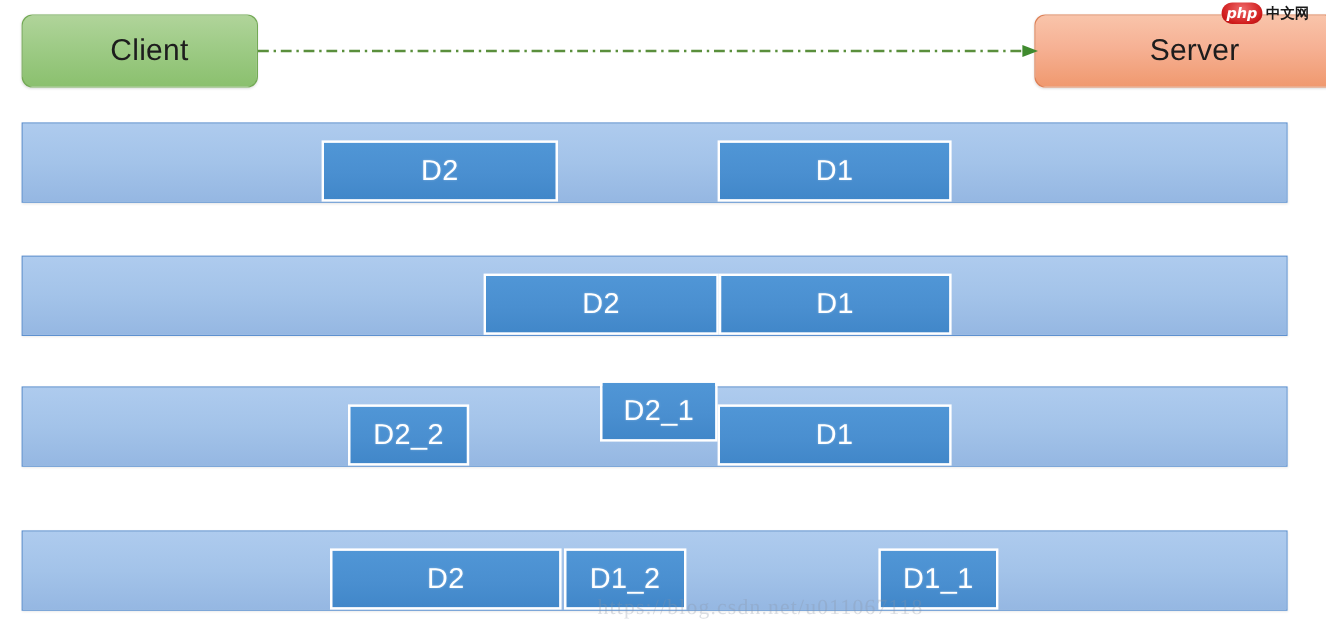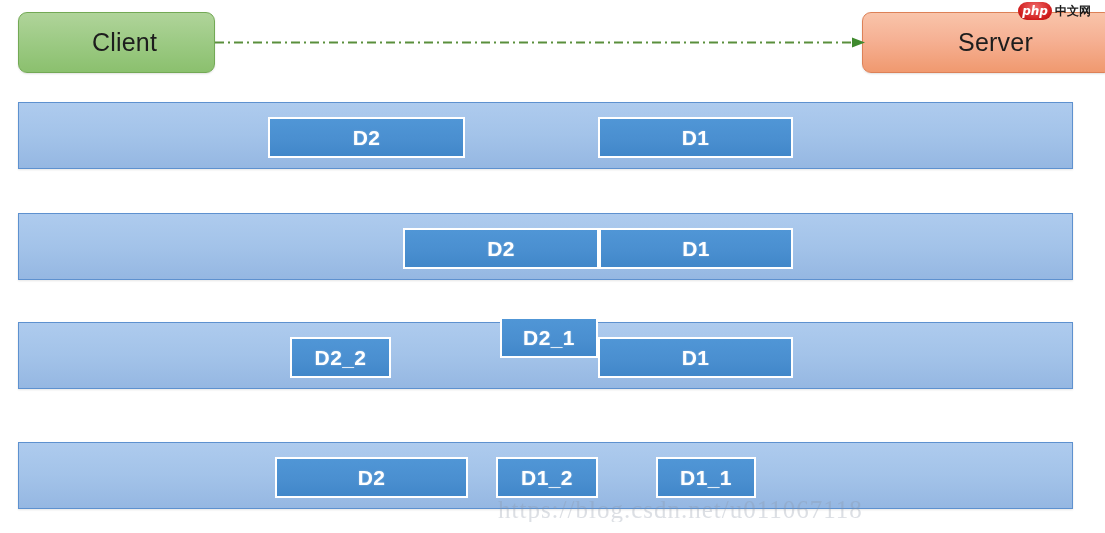--- a/index.html
+++ b/index.html
@@ -35,48 +35,47 @@
   .bar{
     position:absolute;left:18px;width:1055px;height:67px;box-sizing:border-box;
     background:linear-gradient(180deg,#aecbee 0%,#a3c3e9 50%,#95b7e2 100%);
     border:1.5px solid #5e91cf;
     box-shadow:0 1px 2px rgba(0,0,0,.10);
   }
   #bar-1{top:102px;} #bar-2{top:213px;} #bar-3{top:322px;} #bar-4{top:442px;}
 
   
   .block{
-    position:absolute;box-sizing:border-box;height:41px;
+    position:absolute;box-sizing:border-box;height:51px;
     background:linear-gradient(180deg,#5096d6 0%,#4a8fd0 55%,#4187c9 100%);
     border:2.5px solid #ffffff;
     display:flex;align-items:center;justify-content:center;
-    color:#ffffff;font-size:21px;letter-spacing:.4px;
+    color:#ffffff;font-size:24px;letter-spacing:.4px;
     text-shadow:0 0 2px rgba(255,255,255,.35);
-    font-weight:bold;
   }
 
   
   #php-watermark{
     position:absolute;left:1018px;top:1px;height:20px;
     display:flex;align-items:center;gap:3px;
   }
   .php-badge{
     display:inline-flex;align-items:center;justify-content:center;
     width:34px;height:18px;border-radius:9px;
     background:radial-gradient(ellipse at 50% 30%,#ef6a6a 0%,#d01c1c 70%,#a81010 100%);
     color:#ffffff;font-size:12px;font-weight:bold;font-style:italic;
     font-family:"DejaVu Sans",sans-serif;line-height:1;
   }
   .php-cn{
     color:#1a1a1a;font-size:12px;font-weight:bold;line-height:1;
     font-family:"DejaVu Sans",sans-serif;white-space:nowrap;
   }
   #url-watermark{
     position:absolute;left:498px;top:496px;width:600px;height:26px;
-    color:rgba(140,150,165,.30);font-size:25px;letter-spacing:1px;
+    color:rgba(140,150,165,.30);font-size:18px;letter-spacing:1px;
     white-space:nowrap;overflow:hidden;user-select:none;
     font-family:"Liberation Serif",serif;
   }
 </style>
 </head>
 <body>
 
 <div class="stage">
 
   <div class="endpoint" id="client-box">
@@ -99,22 +98,22 @@
 
   <div id="blocks-layer">
       <div class="block" style="left: 268px; width: 197px; top: 117px;">D2</div>
       <div class="block" style="left: 598px; width: 195px; top: 117px;">D1</div>
       <div class="block" style="left: 403px; width: 196px; top: 228px;">D2</div>
       <div class="block" style="left: 599px; width: 194px; top: 228px;">D1</div>
       <div class="block" style="left: 274px; width: 101px; top: 337px; margin-left: 16px;">D2_2</div>
       <div class="block" style="left: 500px; width: 98px; top: 317px;">D2_1</div>
       <div class="block" style="left: 598px; width: 195px; top: 337px;">D1</div>
       <div class="block" style="left: 275px; width: 193px; top: 457px;">D2</div>
-      <div class="block" style="left: 496px; width: 102px; top: 457px;">D1_2</div>
-      <div class="block" style="left: 656px; width: 100px; top: 457px;">D1_1</div>
+      <div class="block" style="left: 470px; width: 102px; top: 457px;">D1_2</div>
+      <div class="block" style="left: 732px; width: 100px; top: 457px;">D1_1</div>
     </div>
 
   <div id="php-watermark">
     <span class="php-badge">php</span>
     <span class="php-cn">中文网</span>
   </div>
 
   <div id="url-watermark">https://blog.csdn.net/u011067118</div>
 
 </div>

